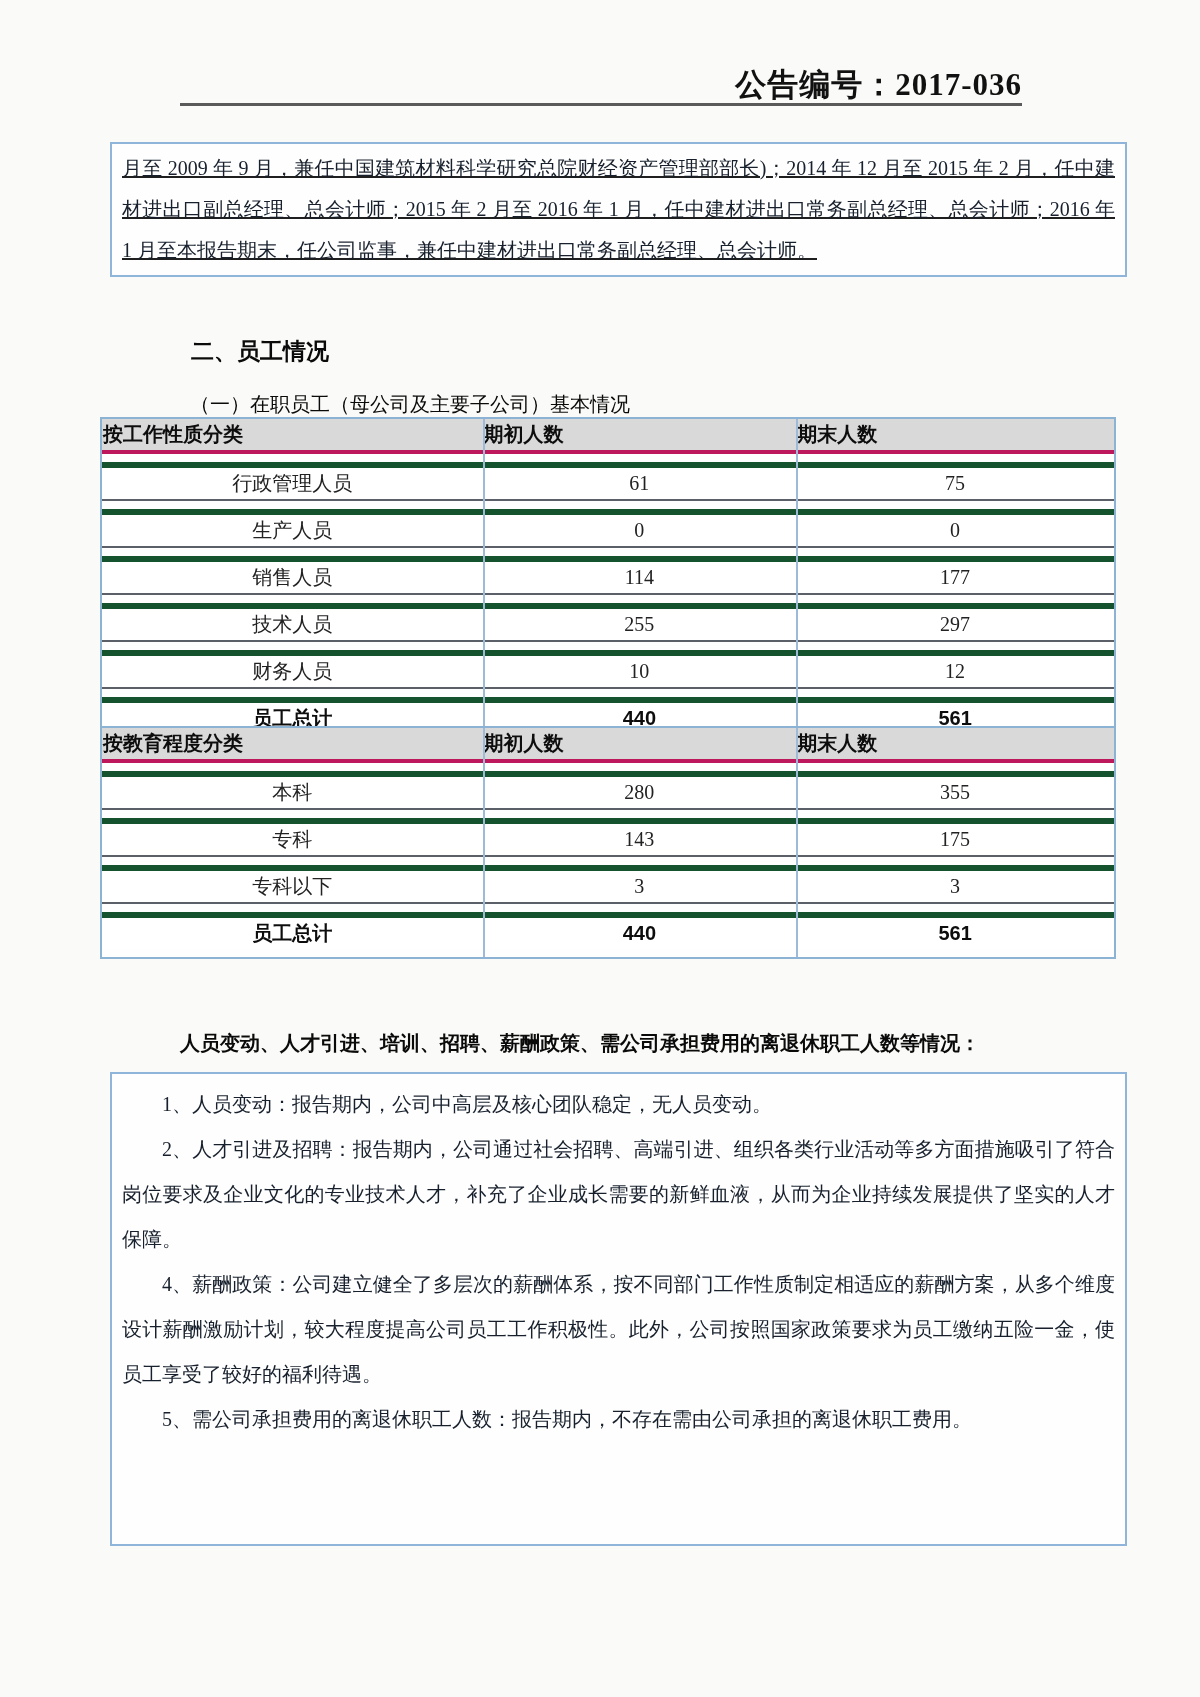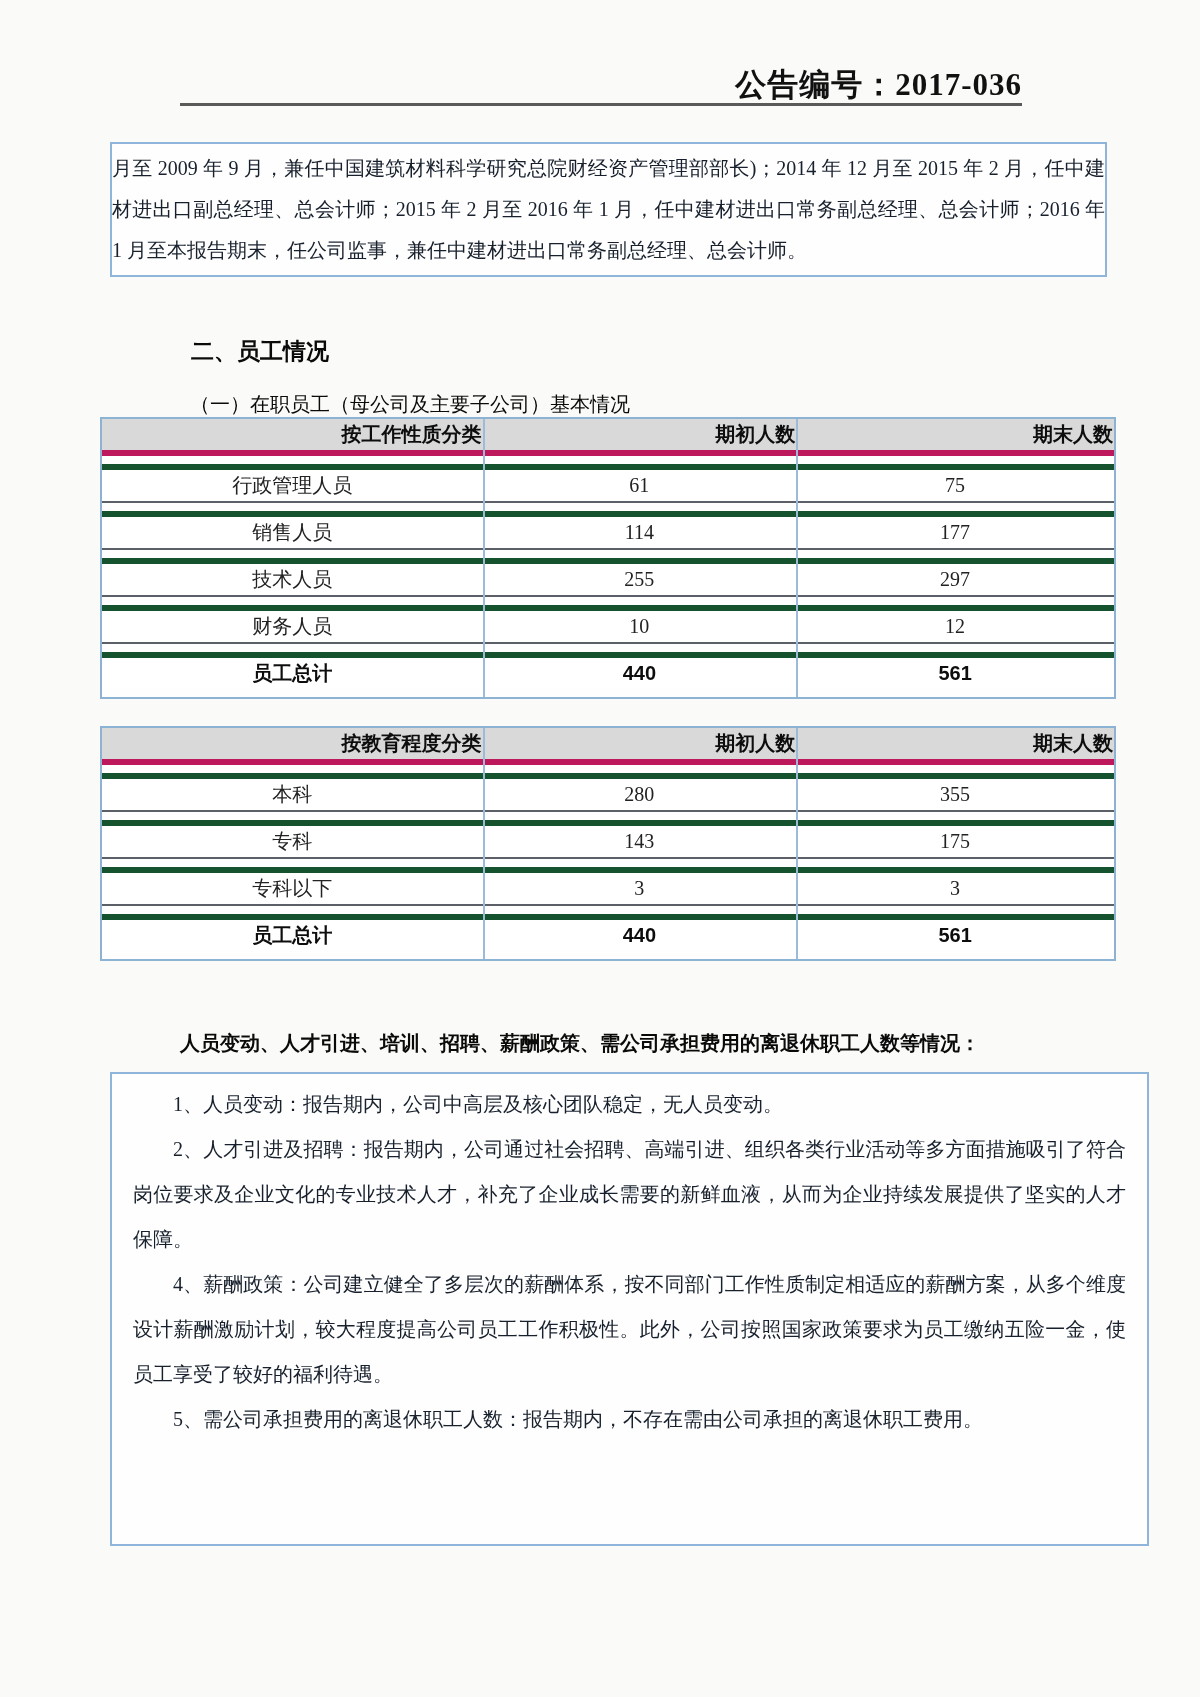--- a/index.html
+++ b/index.html
@@ -24,21 +24,21 @@
     position:absolute;left:180px;top:103px;width:842px;height:3px;
     background:#5a5a5a;
   }
 
   
   .blue-box{
     position:absolute;left:110px;width:993px;
     border:2px solid #8fb6da;background:#fefefe;
     box-sizing:content-box;
   }
-  .bio-box{top:142px;padding:4px 0;}
+  .bio-box{top:142px;padding:4px 10px;text-decoration:underline;}
   .bio-box p{
     margin:0;font-size:20px;line-height:41px;
     text-align:justify;color:#17202c;
   }
 
   
   .sec-title{
     position:absolute;left:184px;top:336px;
     font-family:"Liberation Sans","DejaVu Sans",sans-serif;
     font-size:23px;font-weight:bold;color:#0a0a0a;margin-left:7px;
@@ -58,24 +58,24 @@
   .t2{top:726px;}
   .table-wrap table{
     width:100%;
     border-collapse:separate;
     border-spacing:0 8px;
     margin-top:-8px;
   }
   .table-wrap th{
     background:#d9d9d9;
     height:29px;
-    border-bottom:6px solid #be185d;
+    border-bottom:4px solid #be185d;
     font-family:"Liberation Sans","DejaVu Sans",sans-serif;
     font-size:20px;font-weight:bold;color:#0d0d0d;
-    text-align:right;
+    text-align:left;
   }
   .table-wrap td{
     height:29px;
     border-top:6px solid #14532d;
     border-bottom:2px solid #5b6068;
     font-size:20px;text-align:center;color:#222;
     background:#fff;
   }
   .table-wrap tr.total td{
     border-bottom:none;
@@ -92,21 +92,21 @@
   }
   .v1{left:37.6%;}
   .v2{left:68.6%;}
 
   
   .notes-heading{
     position:absolute;left:180px;top:1030px;
     font-family:"Liberation Sans","DejaVu Sans",sans-serif;
     font-size:20px;font-weight:bold;color:#0a0a0a;
   }
-  .notes-box{top:1072px;padding:8px 21px;height:454px;}
+  .notes-box{top:1072px;padding:8px 10px;height:454px;}
   .notes-box p{
     margin:0;font-size:20px;line-height:45px;
     text-indent:2em;text-align:justify;color:#17202c;
   }
 </style>
 </head>
 <body>
 
 <div class="page">
 
@@ -127,20 +127,25 @@
         <th class="col1">按工作性质分类</th>
         <th class="col2">期初人数</th>
         <th class="col3">期末人数</th>
       </tr>
       <tr>
         <td>行政管理人员</td>
         <td>61</td>
         <td>75</td>
       </tr>
       <tr>
+        <td>生产人员</td>
+        <td>0</td>
+        <td>0</td>
+      </tr>
+      <tr>
         <td>销售人员</td>
         <td>114</td>
         <td>177</td>
       </tr>
       <tr>
         <td>技术人员</td>
         <td>255</td>
         <td>297</td>
       </tr>
       <tr>

